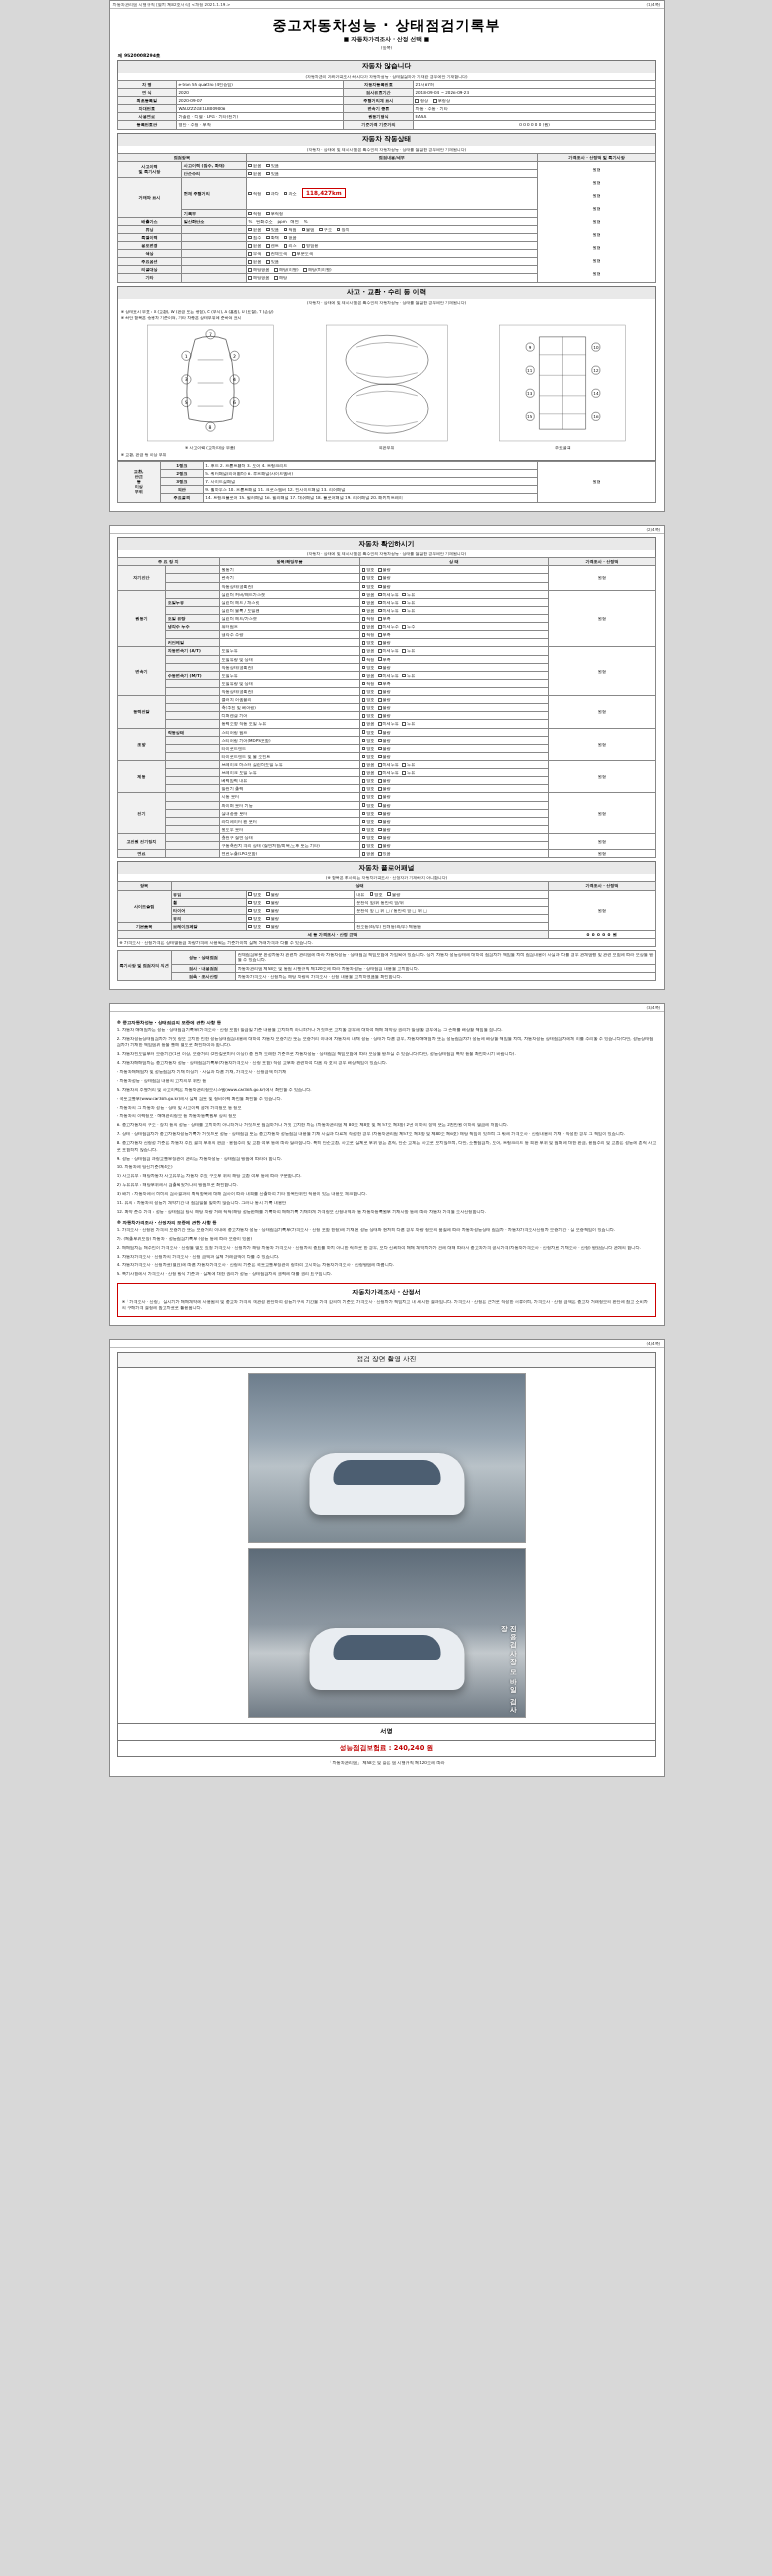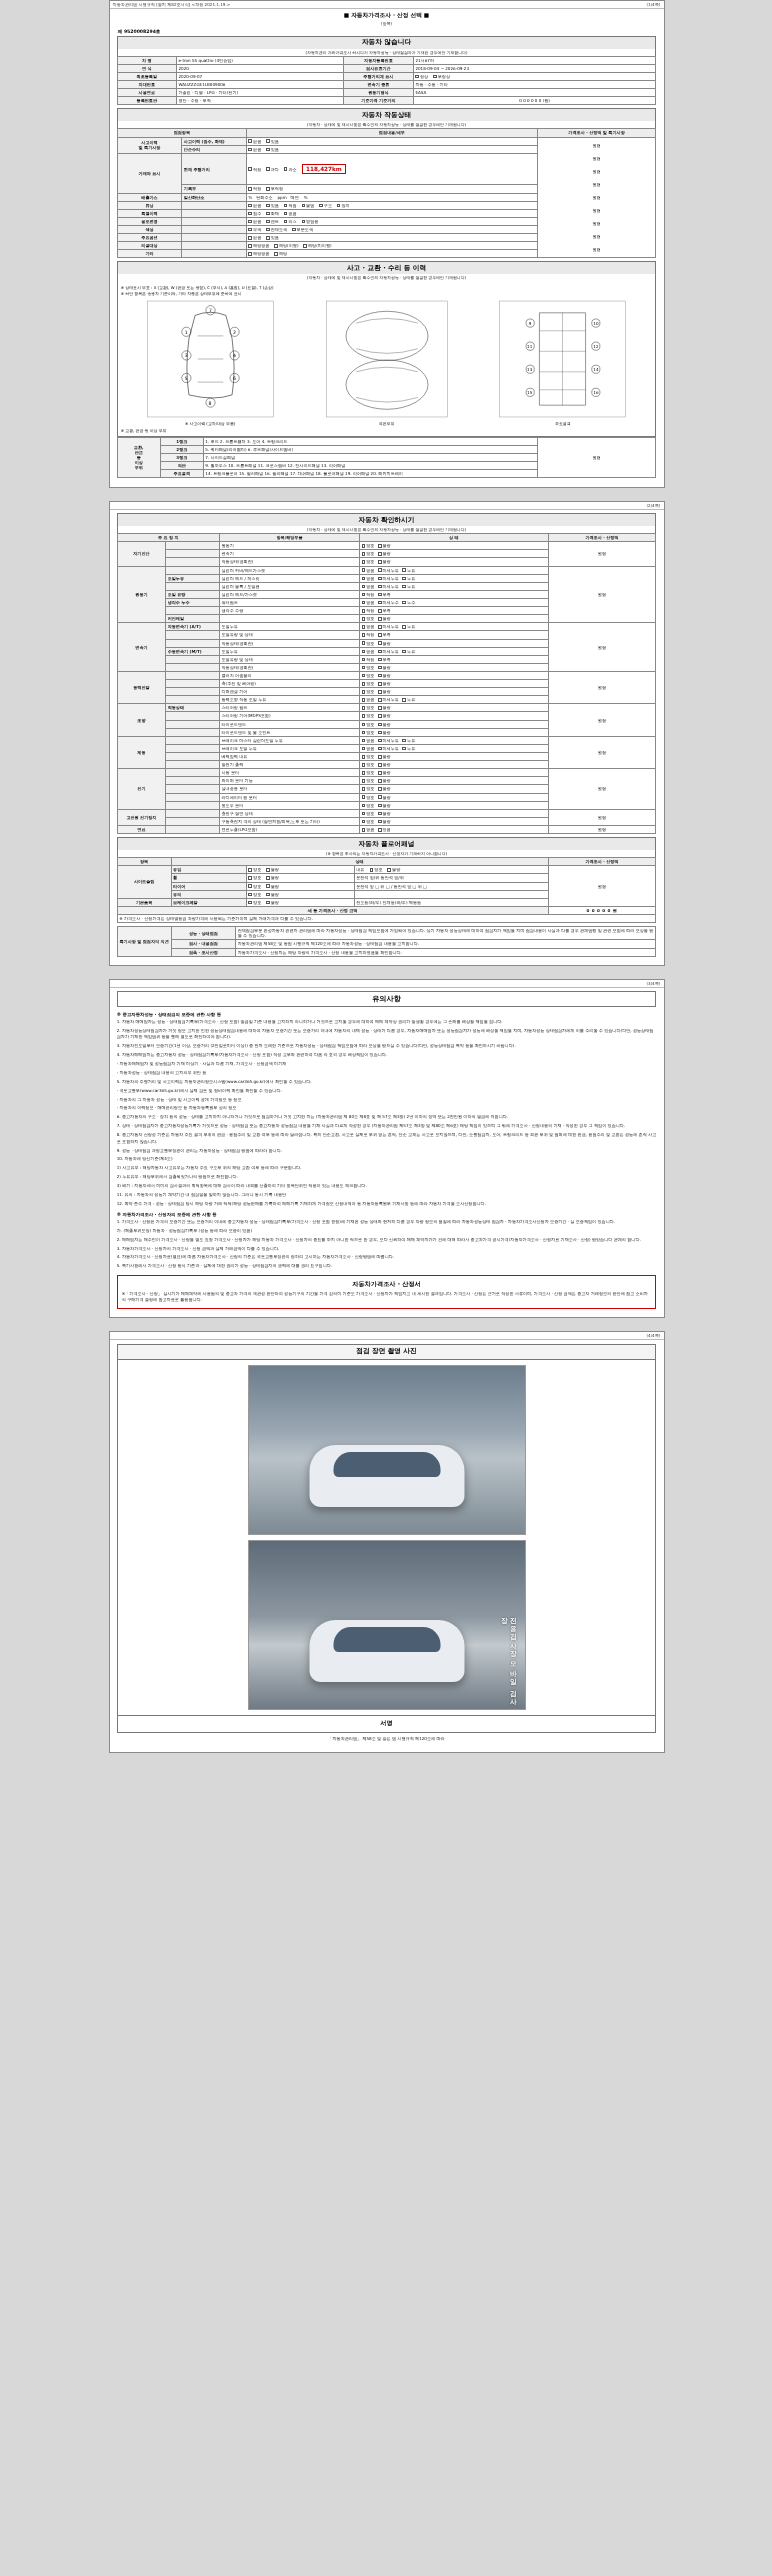--- a/index.html
+++ b/index.html
@@ -59,21 +59,21 @@
   .car-figs { display: flex; justify-content: space-around; align-items: flex-start; padding: 2.1px 0 0 0; }
   .fig-cap { text-align: center; font-size: 3.9px; margin-top: 1px; }
   .legend { font-size: 3.9px; margin-top: 2.1px; }
   .small { font-size: 3.6px; }
   .notice-title { text-align: center; font-size: 7.2px; font-weight: bold; border: 0.5px solid #777; padding: 2.1px; margin-bottom: 4.1px; background: #fff; }
   .notice-body { font-size: 4.1px; line-height: 1.55; color: #111; }
   .notice-body p { margin: 0 0 2.6px 0; }
   .notice-h { font-weight: bold; margin: 4.1px 0 2.1px 0; font-size: 4.4px; }
   .sig-box { border: 1px solid #c00; padding: 4.1px; margin-top: 5.2px; }
   .sig-title { text-align: center; font-size: 6.2px; font-weight: bold; margin-bottom: 2.1px; }
-  .photo-title { text-align: center; font-size: 6.7px; font-weight: bold; border: 0.5px solid #777; padding: 2.6px; background: #f4f4f4; }
+  .photo-title { text-align: center; font-size: 6.7px; font-weight: normal; border: 0.5px solid #777; padding: 2.6px; background: #f4f4f4; }
   .photo-box { border: 0.5px solid #777; border-top: none; padding: 5.2px; display: flex; flex-direction: column; gap: 5.2px; align-items: center; }
   .photo { width: 278px; height: 170px; position: relative; overflow: hidden; border: 0.5px solid #999; }
   .p1 { background: linear-gradient(180deg,#6d7d8c 0%,#98a6b2 38%,#b9c2c8 55%,#7d8a93 100%); }
   .p2 { background: linear-gradient(180deg,#5d6b78 0%,#8c97a1 45%,#c3c9cd 62%,#6f7a84 100%); }
   .carwhite { position: absolute; left: 50%; transform: translateX(-50%); bottom: 27px; width: 155px; height: 62px; background: #e9edf1; border-radius: 26px 26px 11.3px 11.3px; box-shadow: 0 3.1px 8.2px rgba(0,0,0,.35); }
   .carwhite:before { content: ""; position: absolute; left: 24px; right: 24px; top: 7.2px; height: 25px; background: #30445a; border-radius: 17.5px 17.5px 5.2px 5.2px; opacity: .85; }
   .wm { position: absolute; right: 7.2px; top: 42%; color: #fff; font-size: 6.7px; font-weight: bold; writing-mode: vertical-rl; text-shadow: 0 0 2.1px rgba(0,0,0,.7); letter-spacing: 1.5px; }
   .fee-row { border: 0.5px solid #777; border-top: none; text-align: center; font-size: 6.7px; font-weight: bold; color: #c00000; padding: 3.1px; }
   .sign-row { border: 0.5px solid #777; border-top: none; text-align: center; font-size: 6.2px; font-weight: bold; padding: 3.1px; }
   .footnote { font-size: 4.1px; text-align: center; padding: 3.1px 2.1px; color: #111; }
@@ -82,20 +82,21 @@
 </style>
 </head>
 <body>
 
 <div class="page">
   <div class="page-top-note">
     <span>자동차관리법 시행규칙 [별지 제82호서식] &lt;개정 2021.1.19.&gt;</span>
     <span>(1/4쪽)</span>
   </div>
   <div class="page-inner">
+    <div class="doc-title">중고자동차성능 · 상태점검기록부</div>
     <div class="doc-subtitle">■ 자동차가격조사 · 산정 선택 ■</div>
     <div class="doc-subnote">(앞쪽)</div>
     <div class="docnum">제 9520008294호</div>
 
     <div class="sect-head">자동차 않습니다</div>
     <div class="sect-note">(자동차관리 가짜가격조사 하시다가 자동차성능 · 상태점검자가 기재란 경우에만 기재합니다)</div>
     <table class="grid">
       <colgroup>
           <col style="width:11%">
           <col style="width:31%">
@@ -713,21 +714,20 @@
     </table>
   </div>
 </div>
 
 <div class="page">
   <div class="page-top-note">
     <span></span>
     <span>(3/4쪽)</span>
   </div>
   <div class="page-inner">
-    <div class="notice-title">유의사항</div>
     <div class="notice-h">※ 중고자동차성능 · 상태점검의 보증에 관한 사항 등</div>
     <div class="notice-body" id="notice-p1">
         <p>1. 자동차 매매업자는 성능 · 상태점검기록부(가격조사 · 산정 포함) 발급일 기준 내용을 고지하지 아니하거나 거짓으로 고지할 경우에 대하여 매매 계약상 권리가 발생할 경우에는 그 손해를 배상할 책임을 집니다.</p>
         <p>2. 자동차성능상태점검자가 거짓 정보 고지한 인한 성능상태점검내용에 대하여 자동차 보증기간 또는 보증거리 이내에 자동차의 내재 성능 · 상태가 다른 경우, 자동차매매업자 또는 성능점검자가 성능에 배상할 책임을 지며, 자동차성능 상태점검자에게 이를 수리할 수 있습니다(다만, 성능상태점검자가 기재한 책임범위 등을 통해 별도로 확인하여야 합니다).</p>
         <p>3. 자동차인도일부터 보증기간(1년 이상, 보증거리 (2만킬로미터 이상)) 중 먼저 도래한 기준으로 자동차성능 · 상태점검 책임보험에 따라 보상을 받으실 수 있습니다(다만, 성능상태점검 특약 등을 확인하시기 바랍니다).</p>
         <p>4. 자동차매매업자는 중고자동차 성능 · 상태점검기록부(자동차가격조사 · 산정 포함) 작성 교부와 관련하여 다음 각 호의 경우 배상책임이 있습니다.</p>
         <p>   - 자동차매매업자 및 성능점검자 기재 미상기 · 사실과 다른 기재, 가격조사 · 산정금액 미기재</p>
         <p>   - 자동차성능 · 상태점검 내용의 고지의무 위반 등</p>
         <p>5. 자동차의 주행거리 및 사고이력은 자동차관리정보시스템(www.car365.go.kr)에서 확인할 수 있습니다.</p>
         <p>   - 국토교통부(www.car365.go.kr)에서 실제 검토 및 정비이력 확인을 확인할 수 있습니다.</p>
@@ -771,16 +771,17 @@
       <div class="photo p1">
         <div class="carwhite"></div>
       </div>
       <div class="photo p2">
         <div class="carwhite"></div>
         <div class="wm">전용검사장
 모바일 검사장</div>
       </div>
     </div>
     <div class="sign-row">서명</div>
+    <div class="fee-row">성능점검보험료 : 240,240 원</div>
     <div class="footnote">「자동차관리법」 제58조 및 같은 법 시행규칙 제120조에 따라</div>
   </div>
 </div>
 
 
 </body></html>

